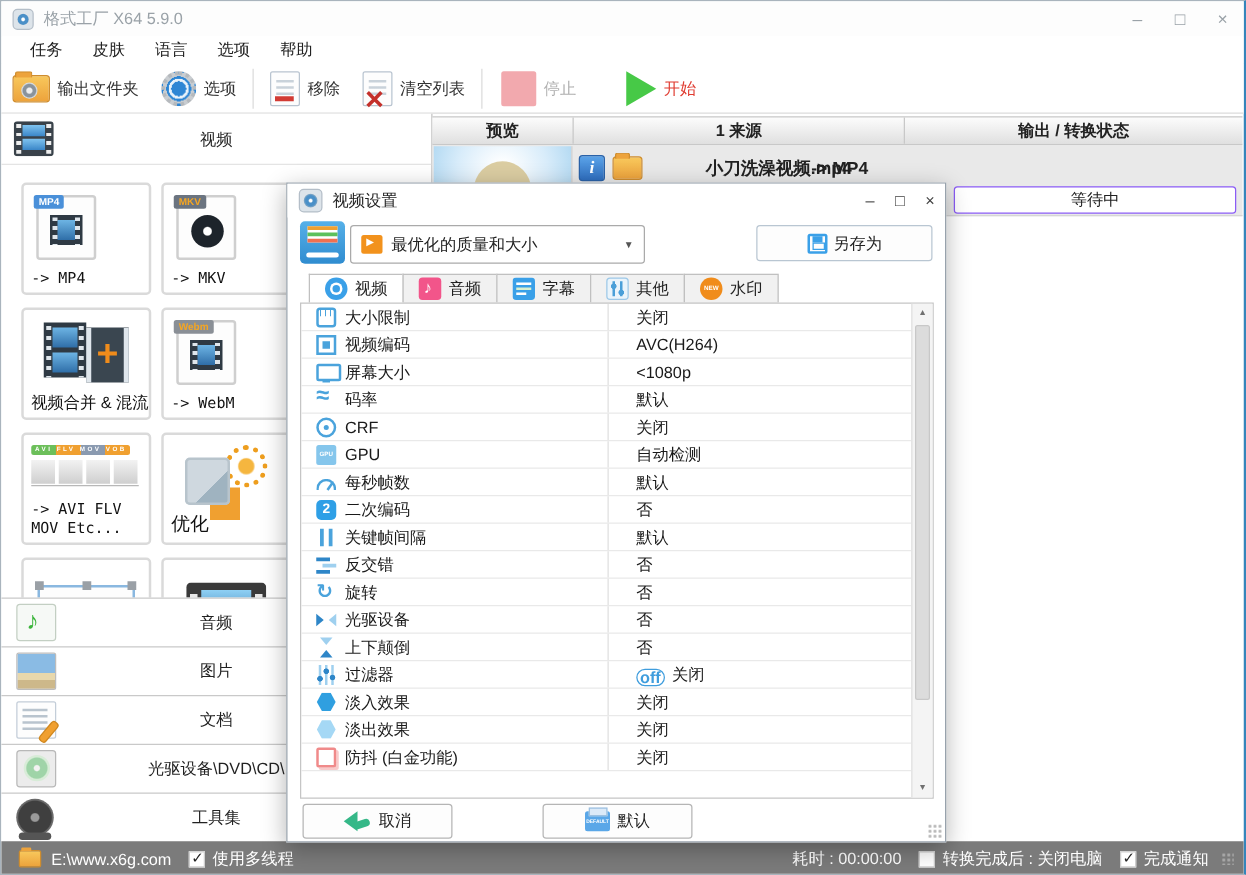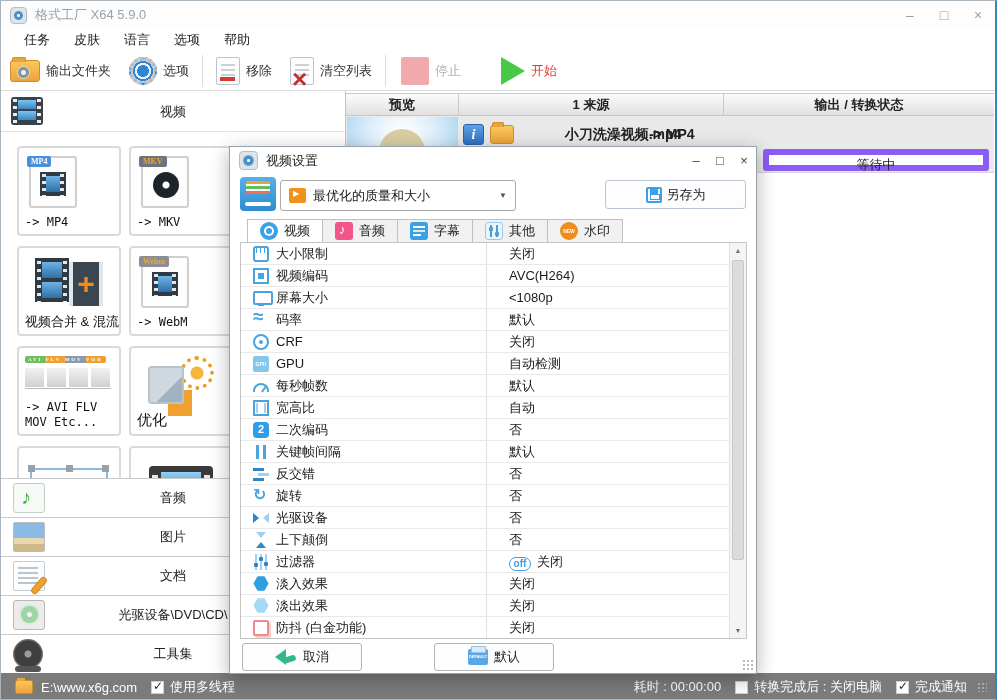--- a/index.html
+++ b/index.html
@@ -54,21 +54,21 @@
       linear-gradient(#7fc3ef,#3a86c8),linear-gradient(#7fc3ef,#3a86c8);
     background-repeat:no-repeat;
     background-size:4px 24px,4px 24px,18px 9px,18px 9px;
     background-position:2px 2px,26px 2px,7px 3px,7px 14px;}
   .cards{position:absolute;left:2px;top:42px;width:341px;height:345px;overflow:hidden;padding:13px 0 0 14px;display:flex;flex-wrap:wrap;gap:10px 8px;align-content:flex-start;}
   .card{width:104px;height:90px;background:#fff;border:2px solid #dadada;border-radius:4px;position:relative;padding-top:6px;}
   .card-label{position:absolute;left:6px;bottom:4px;right:4px;font-family:"DejaVu Sans Mono",monospace;font-size:12px;color:#111;line-height:1.25;}
   .card.big .card-label{font-family:"Liberation Sans",sans-serif;font-size:15px;}
   .card[data-name="card-video-merge"] .card-label{font-family:"Liberation Sans",sans-serif;font-size:13px;white-space:nowrap;}
   .card-ic{display:block;position:relative;width:60px;height:52px;margin:2px auto 0;}
-  .card-badge{position:absolute;z-index:2;top:-2px;left:-4px;padding:1px 4px;font-size:8px;font-weight:bold;border-radius:2px;white-space:nowrap;font-family:Liberation Serif, serif;}
+  .card-badge{position:absolute;z-index:2;top:-2px;left:-4px;padding:1px 4px;font-size:8px;font-weight:bold;border-radius:2px;white-space:nowrap;}
   .card-badge:empty{display:none;}
   .ic-card-mp4,.ic-card-mkv,.ic-card-webm{background:#fdfdfd;border:2px solid #cfcfcf;border-radius:3px;width:48px;height:52px;margin-left:10px;}
   .ic-card-mp4 .card-badge{background:#4a90d9;color:#fff;}
   .ic-card-mkv .card-badge{background:#6b7480;color:#f5a623;}
   .ic-card-webm .card-badge{background:#8a8f96;color:#f5a623;}
   .ic-card-mp4::after,.ic-card-webm::after{content:"";position:absolute;left:9px;top:14px;width:26px;height:24px;background:#2f3a44;
     box-shadow:inset 4px 0 0 #fff0, inset 0 0 0 0 #000;
     background-image:repeating-linear-gradient(0deg,#dfe6ec 0 3px,transparent 3px 7px),repeating-linear-gradient(0deg,#dfe6ec 0 3px,transparent 3px 7px),linear-gradient(#6db4e4,#2f6ea8);
     background-repeat:no-repeat;background-size:4px 100%,4px 100%,14px 16px;background-position:2px 2px,20px 2px,6px 4px;}
   .ic-card-mkv::after{content:"";position:absolute;left:10px;top:14px;width:26px;height:26px;border-radius:50%;
@@ -118,21 +118,21 @@
   .queue-row{left:345px;top:115px;width:648px;height:57px;background:#e9e9e9;border-bottom:1px solid #d6d6d6;}
   .thumb{position:absolute;left:1px;top:1px;width:111px;height:55px;overflow:hidden;background:radial-gradient(circle at 50% 35%,#ffffff 8%,#d8ecfa 55%,#a8d4f0 100%);border-right:1px solid #cfcfcf;}
   .hat-crown{position:absolute;left:32px;top:12px;width:46px;height:30px;border-radius:24px 24px 4px 4px;background:#dbcda2;}
   .hat-band{position:absolute;left:30px;top:32px;width:50px;height:8px;background:#f4f1e6;border-radius:4px;}
   .hat-brim{position:absolute;left:14px;top:36px;width:82px;height:26px;border-radius:50%;background:#d8caa0;}
   .ic-info{position:absolute;left:117px;top:8px;width:21px;height:21px;border-radius:3px;background:linear-gradient(#5ba3e8,#2f6fc0);border:1px solid #2a62a8;color:#fff;font-family:"Liberation Serif",serif;font-style:italic;font-weight:bold;font-size:14px;text-align:center;line-height:20px;}
   .ic-folder-sm{position:absolute;left:144px;top:9px;width:24px;height:19px;background:linear-gradient(#f8c85c,#eda33c);border:1px solid #cf8d2e;border-radius:3px;}
   .ic-folder-sm::before{content:"";position:absolute;left:1px;top:-4px;width:10px;height:4px;background:#eda33c;border:1px solid #cf8d2e;border-bottom:none;border-radius:2px 2px 0 0;}
   .q-filename{position:absolute;left:167px;top:10px;width:220px;text-align:center;font-weight:bold;font-size:14px;}
   .q-output{position:absolute;left:303px;top:10px;font-weight:bold;font-size:14px;}
-  .q-status-box{position:absolute;left:417px;top:33px;width:226px;height:22px;background:#fff;border:6px solid #8b5cf6;border-radius:3px;text-align:center;line-height:20px;}
+  .q-status-box{position:absolute;left:417px;top:33px;width:226px;height:22px;background:#fff;border:1px solid #8b5cf6;border-radius:3px;text-align:center;line-height:20px;}
 
   
   .statusbar{left:0;top:672px;width:100%;height:28px;background:#7b7b7b;color:#fff;display:flex;align-items:center;padding:0 8px;}
   .sb-folder{width:18px;height:14px;background:linear-gradient(#f8c85c,#eda33c);border:1px solid #cf8d2e;border-radius:2px;position:relative;margin:0 8px 0 6px;}
   .sb-folder::before{content:"";position:absolute;left:1px;top:-3px;width:8px;height:3px;background:#eda33c;border-radius:1px 1px 0 0;}
   .cb{width:13px;height:13px;background:#fff;border:1px solid #cfcfcf;display:inline-block;position:relative;flex:none;}
   .cb.checked::after{content:"✓";position:absolute;left:1px;top:-3px;font-size:12px;font-weight:bold;color:#222;}
   .sb-gap{margin-left:14px;margin-right:6px;}
   .sb-right{margin-left:auto;display:flex;align-items:center;}
   .sb-grip{width:10px;height:10px;margin-left:10px;background:radial-gradient(circle at 2px 2px,#a8a8a8 1px,transparent 1.5px) 0 0/4px 4px;}
@@ -171,21 +171,21 @@
   .ti-other{background:#eaf4fb;border:1px solid #9cc8e8;background-image:linear-gradient(#4a9fd8,#4a9fd8),linear-gradient(#4a9fd8,#4a9fd8),radial-gradient(circle,#4a9fd8 2px,transparent 2.5px),radial-gradient(circle,#4a9fd8 2px,transparent 2.5px);background-repeat:no-repeat;background-size:2px 12px,2px 12px,6px 6px,6px 6px;background-position:4px 2px,10px 2px,2px 3px,8px 8px;}
   .ti-wm{border-radius:50%;background:#f08c1b;}
   .ti-wm::after{content:"NEW";position:absolute;left:0;top:6px;width:100%;text-align:center;font-size:5px;font-weight:bold;color:#fff;}
 
   .dlg-table{position:absolute;left:10px;top:95px;width:507px;height:397px;border:1px solid #c5c5c5;background:#fff;}
   .dlg-rows{position:absolute;left:0;top:0;right:17px;bottom:0;overflow:hidden;}
   .drow{position:relative;height:22px;border-bottom:1px solid #e9e9e9;display:flex;align-items:center;padding-left:12px;}
   .drow::after{content:"";position:absolute;left:245px;top:0;width:1px;height:100%;background:#e0e0e0;}
   .drow .rlabel{margin-left:7px;color:#1a1a1a;}
   .drow .rvalue{position:absolute;left:268px;display:flex;align-items:flex-end;color:#1a1a1a;}
-  .off-badge{display:inline-block;min-width:22px;height:14px;line-height:11px;border:1.5px solid #3f9ddd;border-radius:8px;color:#3f9ddd;font-size:10px;font-weight:bold;text-align:center;margin-right:6px;padding:0 2px;}
+  .off-badge{display:inline-block;min-width:22px;height:14px;line-height:11px;border:1.5px solid #3f9ddd;border-radius:8px;color:#3f9ddd;font-size:13px;font-weight:bold;text-align:center;margin-right:6px;padding:0 2px;}
   .off-badge:empty{display:none;}
   .sbar{position:absolute;right:0;top:0;width:17px;height:100%;background:#f4f4f4;border-left:1px solid #e0e0e0;}
   .sbar-up,.sbar-down{position:absolute;left:0;width:100%;height:15px;color:#707070;font-size:7px;text-align:center;line-height:15px;}
   .sbar-up{top:0;} .sbar-down{bottom:0;}
   .sbar-thumb{position:absolute;left:2px;top:17px;width:12px;height:300px;background:#dcdcdc;border:1px solid #c8c8c8;border-radius:2px;}
 
   
   .ri{width:16px;height:16px;position:relative;display:inline-block;flex:none;}
   .ic-ruler{border:2px solid #4aa3dc;border-radius:3px;background:repeating-linear-gradient(90deg,#4aa3dc 0 1px,transparent 1px 4px) 1px 0/12px 5px no-repeat;}
   .ic-chip{border:2px solid #4aa3dc;}
@@ -483,27 +483,20 @@
               <span data-name="setting-value">自动检测</span>
             </span>
           </div>
           <div class="drow" data-name="row-fps">
             <span class="ri ic-fps" data-name="ic-fps-icon"></span>
             <span class="rlabel">每秒帧数</span>
             <span class="rvalue">
               <span data-name="setting-value">默认</span>
             </span>
           </div>
-          <div class="drow" data-name="row-aspect-ratio">
-            <span class="ri ic-aspect" data-name="ic-aspect-icon"></span>
-            <span class="rlabel">宽高比</span>
-            <span class="rvalue">
-              <span data-name="setting-value">自动</span>
-            </span>
-          </div>
           <div class="drow" data-name="row-two-pass">
             <span class="ri ic-pass2" data-name="ic-pass2-icon"></span>
             <span class="rlabel">二次编码</span>
             <span class="rvalue">
               <span data-name="setting-value">否</span>
             </span>
           </div>
           <div class="drow" data-name="row-keyframe-interval">
             <span class="ri ic-keyframe" data-name="ic-keyframe-icon"></span>
             <span class="rlabel">关键帧间隔</span>

